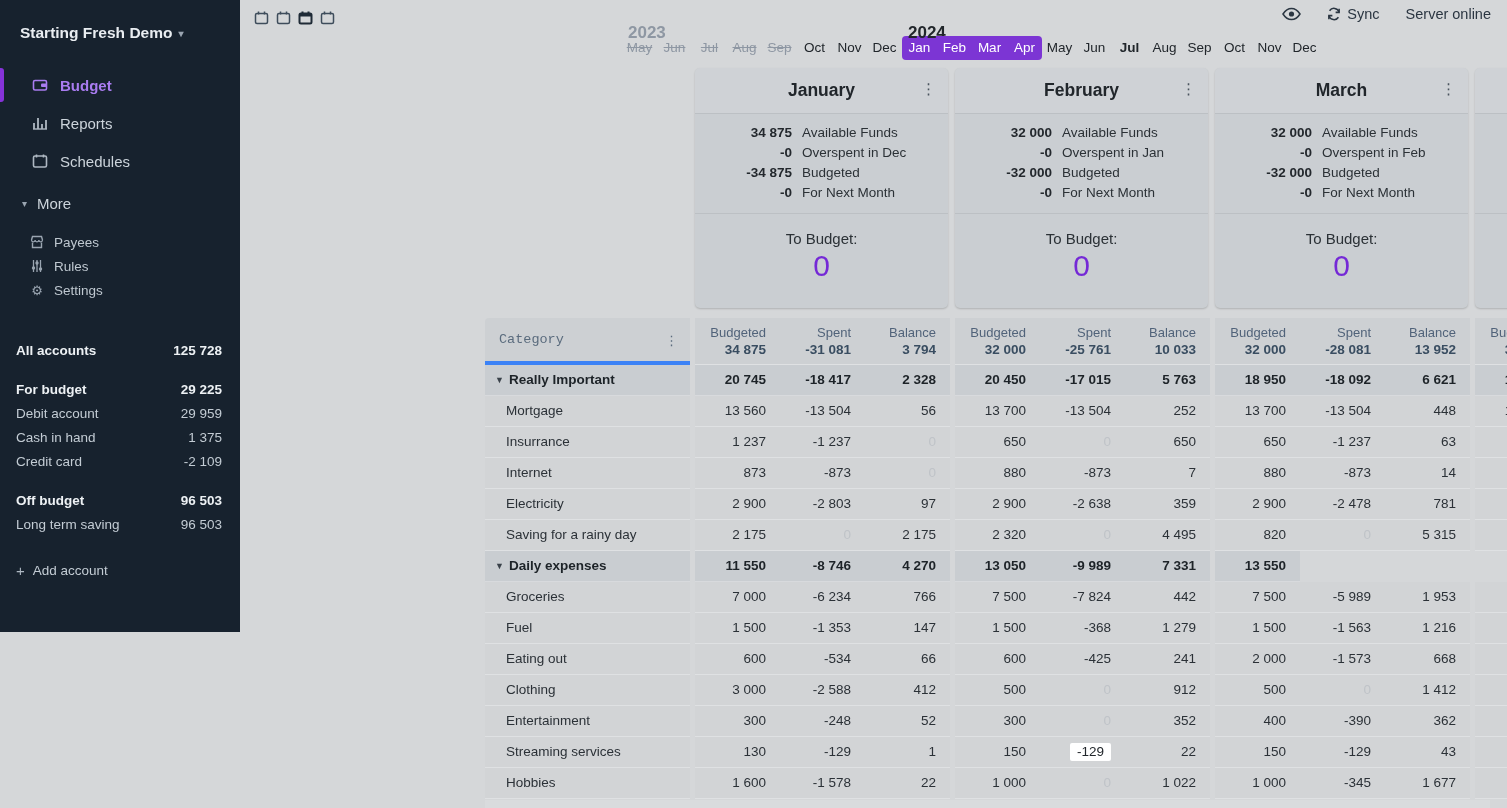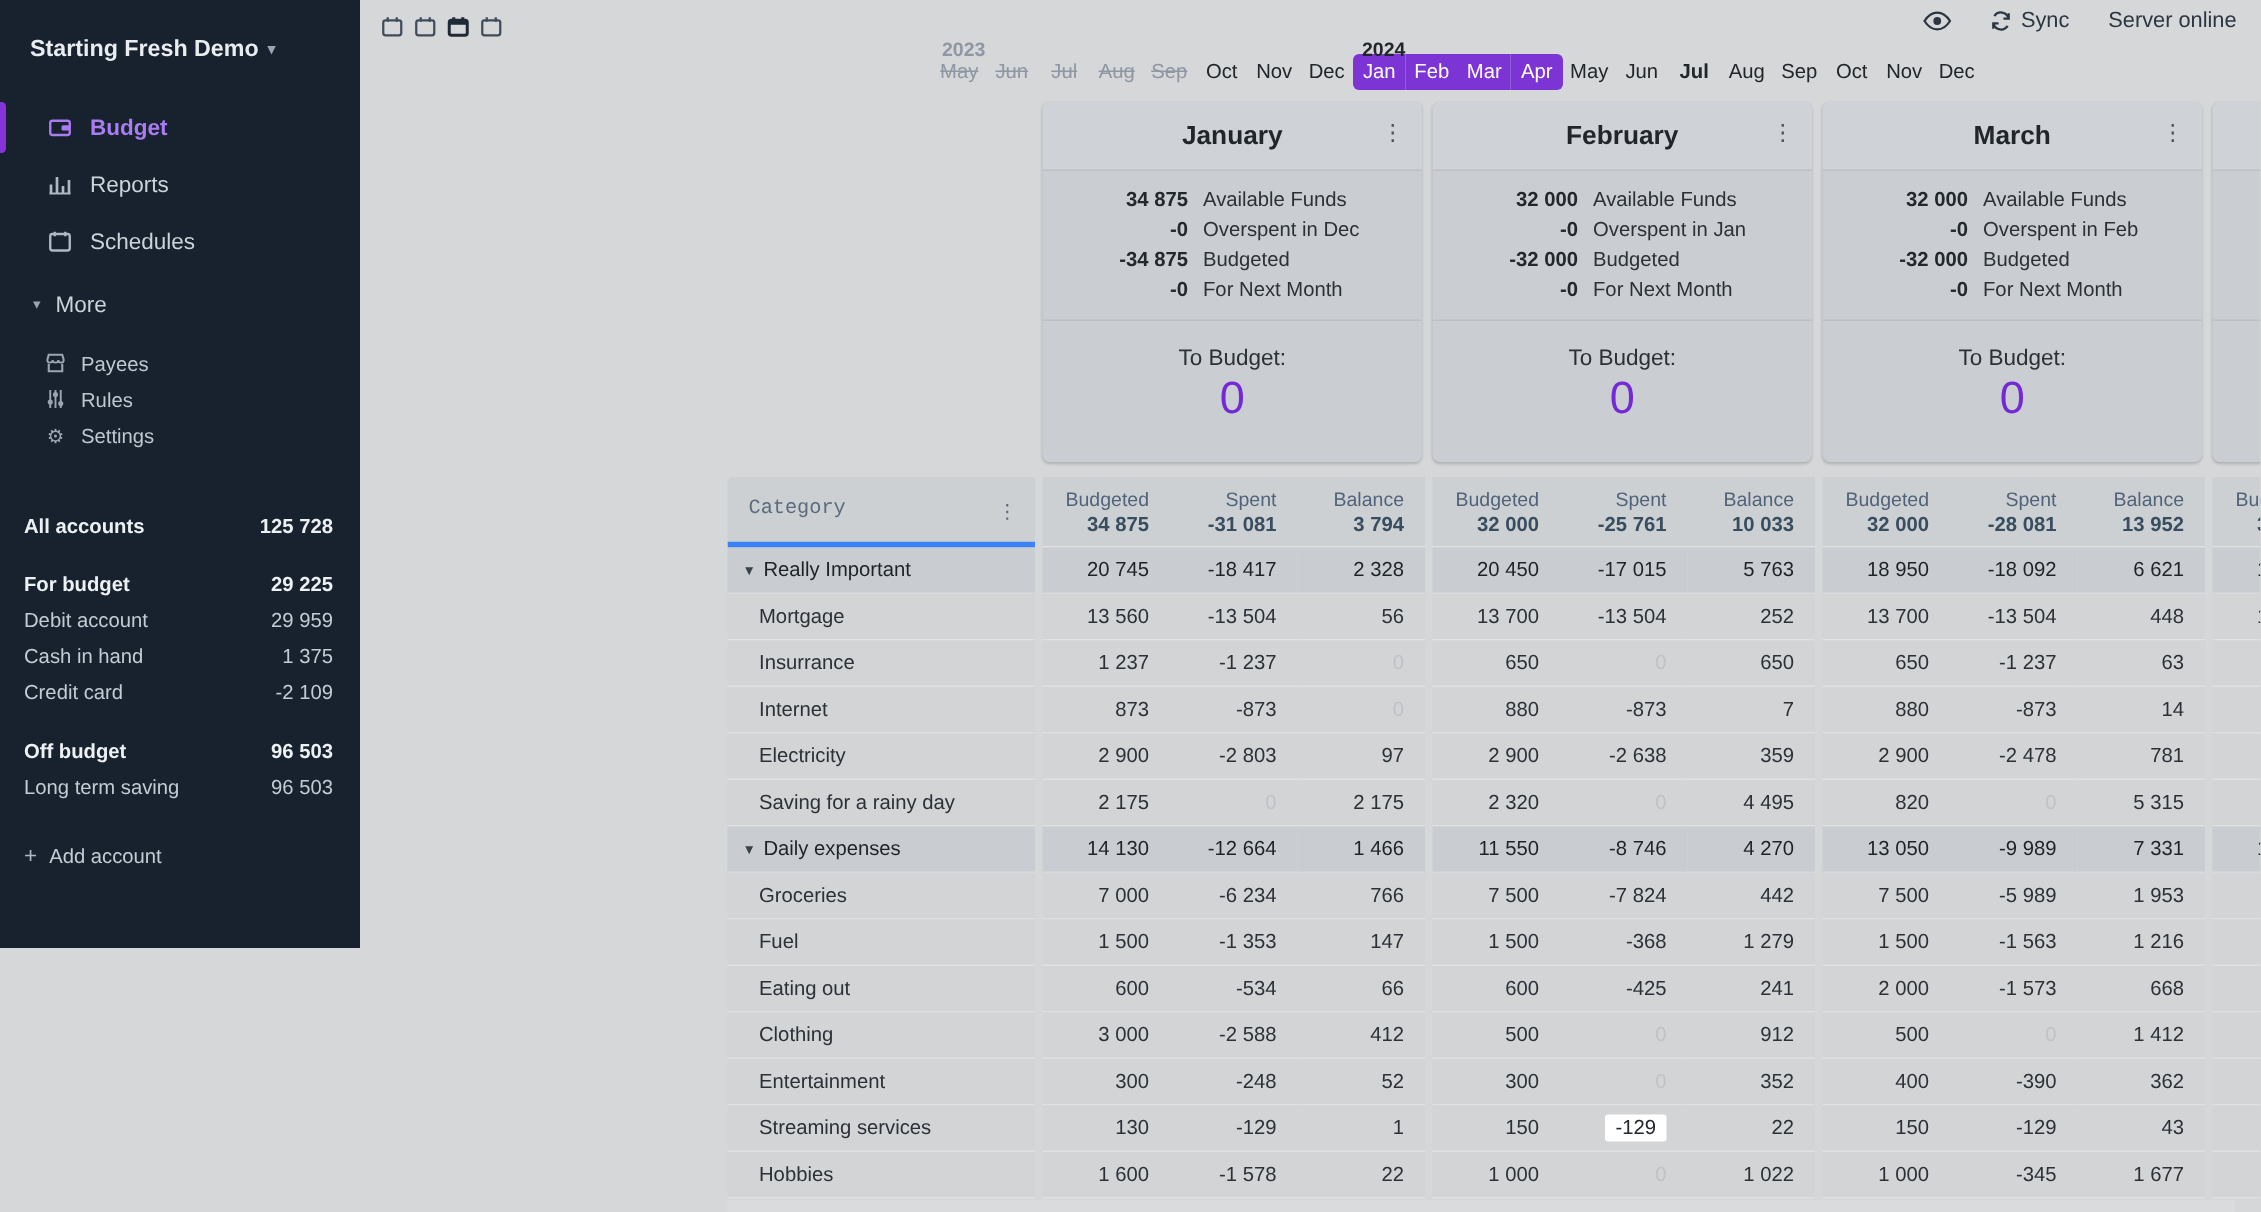--- a/index.html
+++ b/index.html
@@ -48,21 +48,21 @@
   .cal-btn.active { color:#1f2a36; }
 
   .status-area { position:absolute; right:16px; top:6px; display:flex;
     align-items:center; gap:26px; color:#2b3642; font-size:14.5px; }
   .status-item { display:flex; align-items:center; gap:6px; cursor:pointer; }
 
   
   .timeline { position:absolute; left:382px; top:36px; display:flex; height:24px; }
   .tmonth { position:relative; width:35px; text-align:center; font-size:13.5px;
     line-height:24px; color:#21262b; cursor:pointer; }
-  .tmonth .yr { position:absolute; top:-15px; left:6px; font-size:13px;
+  .tmonth .yr { position:absolute; top:-15px; left:6px; font-size:17px;
     font-weight:bold; color:#21262b; }
   .tmonth.past { color:#8e97a3; text-decoration:line-through; }
   .tmonth.past .yr { color:#8e97a3; text-decoration:none; }
   .tmonth.selected { background:#7c35d4; color:#fff; }
   .tmonth.sel-first { border-radius:4px 0 0 4px; }
   .tmonth.sel-last { border-radius:0 4px 4px 0; }
   .tmonth.current { font-weight:bold; }
 
   
   .cards-row { position:absolute; left:240px; top:68px; display:flex; margin-left:215px; }
@@ -87,21 +87,21 @@
   
   .budget-table { position:absolute; left:240px; top:318px; width:1267px; }
   .trow { display:grid; grid-template-columns:205px 255px 255px 255px 255px;
     column-gap:5px; margin-left:5px; }
   .mgroup { display:grid; grid-template-columns:85px 85px 85px; }
   .cat-cell, .mcell { background:#d2d4d6; border-bottom:1px solid #dfe1e3;
     height:31px; line-height:30px; font-size:13.5px; color:#2b3137;
     white-space:nowrap; overflow:hidden; }
   .mcell { text-align:right; padding-right:14px; cursor:pointer; }
   .cat-cell { padding-left:21px; cursor:pointer; }
-  .trow.group .cat-cell, .trow.group .mcell { background:#c9cdd1; font-weight:normal;
+  .trow.group .cat-cell, .trow.group .mcell { background:#c9cdd1; font-weight:bold;
     color:#1d2328; border-bottom:1px solid #d8dadd; }
   .trow.group .cat-cell { padding-left:10px; }
   .tri { display:inline-block; font-size:9px; color:#3a424a; margin-right:5px;
     vertical-align:1px; }
   .muted { color:#bfc3c8; }
   .hl { background:#ffffff; border-radius:2px; padding:1px 7px 2px 7px;
     color:#22272c; }
 
   
   .thead { display:grid; grid-template-columns:205px 255px 255px 255px 255px;
@@ -581,25 +581,20 @@
             <div class="mcell"><span class="muted">0</span></div>
             <div class="mcell">5 315</div>
           </div>
           <div class="mgroup">
             <div class="mcell">320</div>
           </div>
         </div>
         <div class="trow group">
           <div class="cat-cell"><span class="tri">▼</span><span>Daily expenses</span></div>
           <div class="mgroup">
-            <div class="mcell">14 130</div>
-            <div class="mcell">-12 664</div>
-            <div class="mcell">1 466</div>
-          </div>
-          <div class="mgroup">
             <div class="mcell">11 550</div>
             <div class="mcell">-8 746</div>
             <div class="mcell">4 270</div>
           </div>
           <div class="mgroup">
             <div class="mcell">13 050</div>
             <div class="mcell">-9 989</div>
             <div class="mcell">7 331</div>
           </div>
           <div class="mgroup">

